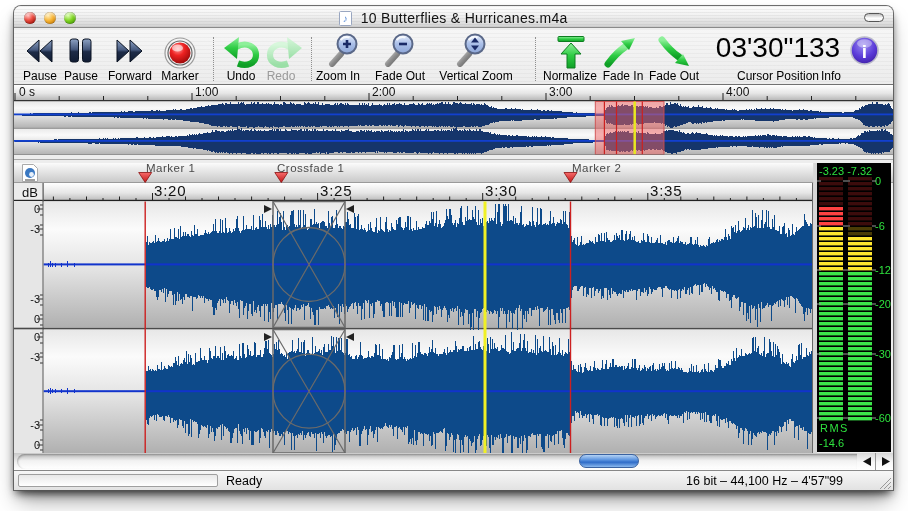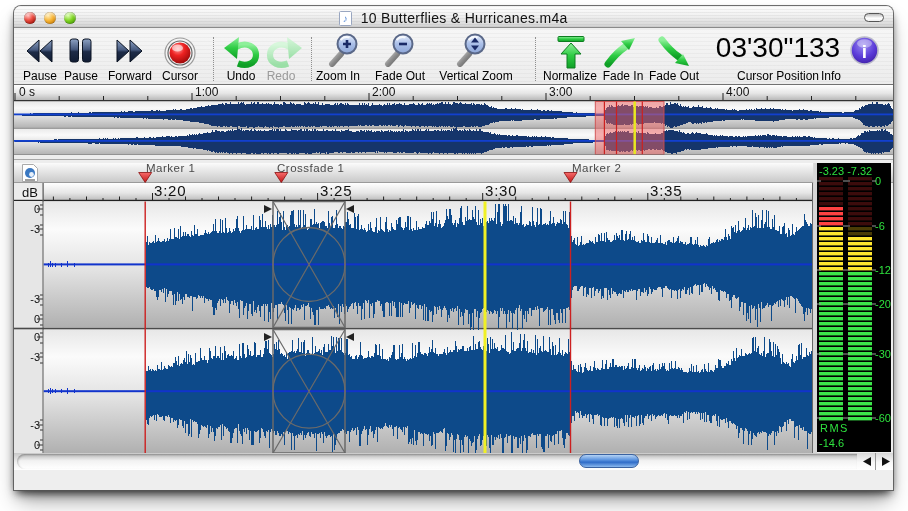--- a/index.html
+++ b/index.html
@@ -150,21 +150,21 @@
           <ellipse cx="14.5" cy="7.5" rx="7.5" ry="4.2" fill="rgba(255,255,255,0.38)"></ellipse>
           <text x="14.5" y="22" text-anchor="middle" font-family="Liberation Serif,serif" font-size="19" font-weight="bold" fill="#fff">i</text>
         </svg>
         <div class="abs" style="left:764px;top:3px;transform:translateX(-50%);font-size:28px;color:#000;white-space:nowrap;z-index:2">03'30"133</div>
         <div class="sep" style="left:199px"></div>
         <div class="sep" style="left:296.5px"></div>
         <div class="sep" style="left:521px"></div>
         <div class="tbl" style="left:26px;color:#000">Pause</div>
         <div class="tbl" style="left:67px;color:#000">Pause</div>
         <div class="tbl" style="left:116px;color:#000">Forward</div>
-        <div class="tbl" style="left:166px;color:#000">Cursor</div>
+        <div class="tbl" style="left:166px;color:#000">Marker</div>
         <div class="tbl" style="left:227px;color:#000">Undo</div>
         <div class="tbl" style="left:267px;color:#9a9a9a">Redo</div>
         <div class="tbl" style="left:324px;color:#000">Zoom In</div>
         <div class="tbl" style="left:386px;color:#000">Fade Out</div>
         <div class="tbl" style="left:462px;color:#000">Vertical Zoom</div>
         <div class="tbl" style="left:556px;color:#000">Normalize</div>
         <div class="tbl" style="left:609px;color:#000">Fade In</div>
         <div class="tbl" style="left:660px;color:#000">Fade Out</div>
         <div class="tbl" style="left:764px;color:#000">Cursor Position</div>
         <div class="tbl" style="left:817px;color:#000">Info</div>
@@ -412,14 +412,22 @@
     <div class="abs" style="left:565px;top:1px;width:60px;height:14px;border-radius:7px;background:linear-gradient(#b4d2f4,#5d95e0 40%,#2f6cc8 60%,#8ab8ee);border:1px solid #3a62a0"></div>
     <div class="abs" style="left:843px;top:0;width:36px;height:17px;background:linear-gradient(#d8d8d8,#f8f8f8 55%,#fff)"></div>
     <div class="abs" style="left:861px;top:0;width:1px;height:17px;background:#999"></div>
     <svg class="abs" style="left:848px;top:4px" width="10" height="9">
           <path d="M9 0v9L1 4.5z" fill="#111"></path>
         </svg>
     <svg class="abs" style="left:867px;top:4px" width="10" height="9">
           <path d="M1 0v9l8-4.5z" fill="#111"></path>
         </svg>
   </div>
+  <div id="statusbar" class="abs">
+    <div class="abs" style="left:4px;top:3px;width:200px;height:13px;background:linear-gradient(#e8e8e8,#fff);border:1px solid #9f9f9f;border-radius:2px"></div>
+    <div class="abs" style="left:212px;top:3px;font-size:12.5px;color:#000">Ready</div>
+    <div class="abs" style="right:50px;top:3px;font-size:12.5px;color:#000">16 bit – 44,100 Hz – 4'57"99</div>
+    <svg class="abs" style="right:1px;top:6px" width="13" height="13">
+          <path d="M12 1 1 12M12 5 5 12M12 9 9 12" stroke="#999" stroke-width="1" fill="none"></path>
+        </svg>
+  </div>
 </div>
 </div>
 
 </body></html>

